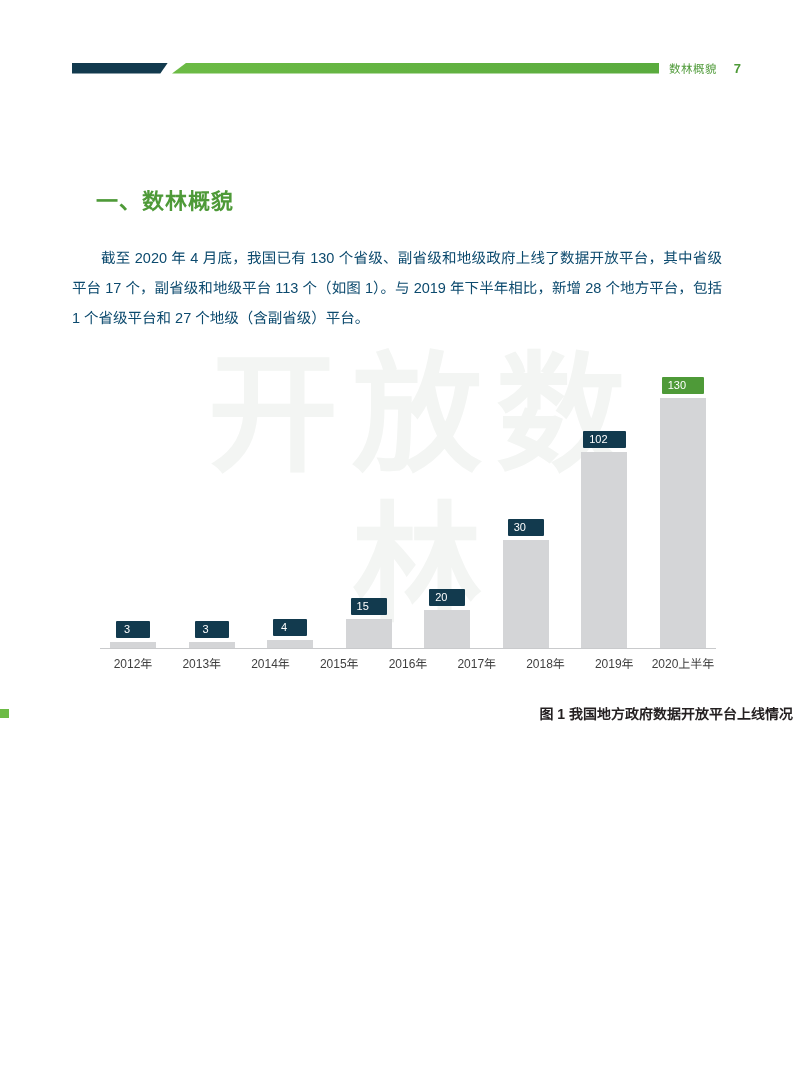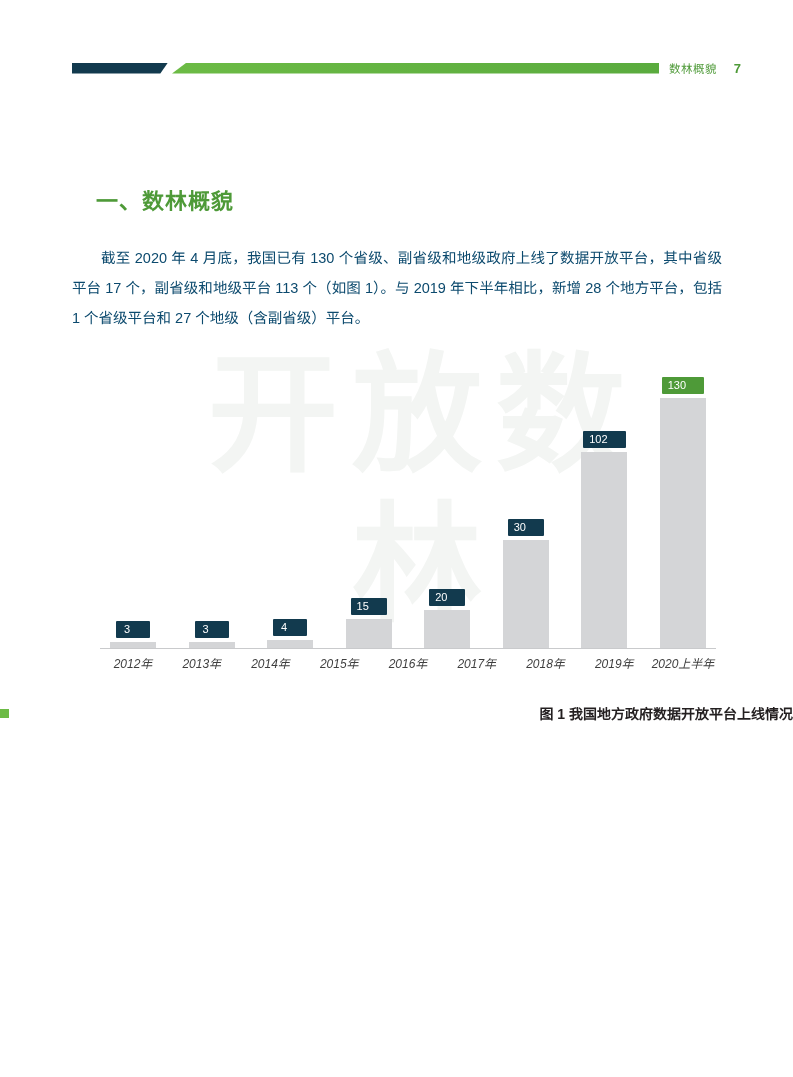--- a/index.html
+++ b/index.html
@@ -160,21 +160,20 @@
     right: 6px;
     top: 324px;
     display: flex;
     justify-content: space-between;
   }
   .axis-label {
     width: 66px;
     text-align: center;
     font-size: 12px;
     color: #3f3f3f;
-    font-style: italic;
   }
 
   
   .figure-caption {
     position: absolute;
     top: 703px;
     left: 0;
     width: 793px;
     display: flex;
     align-items: center;

